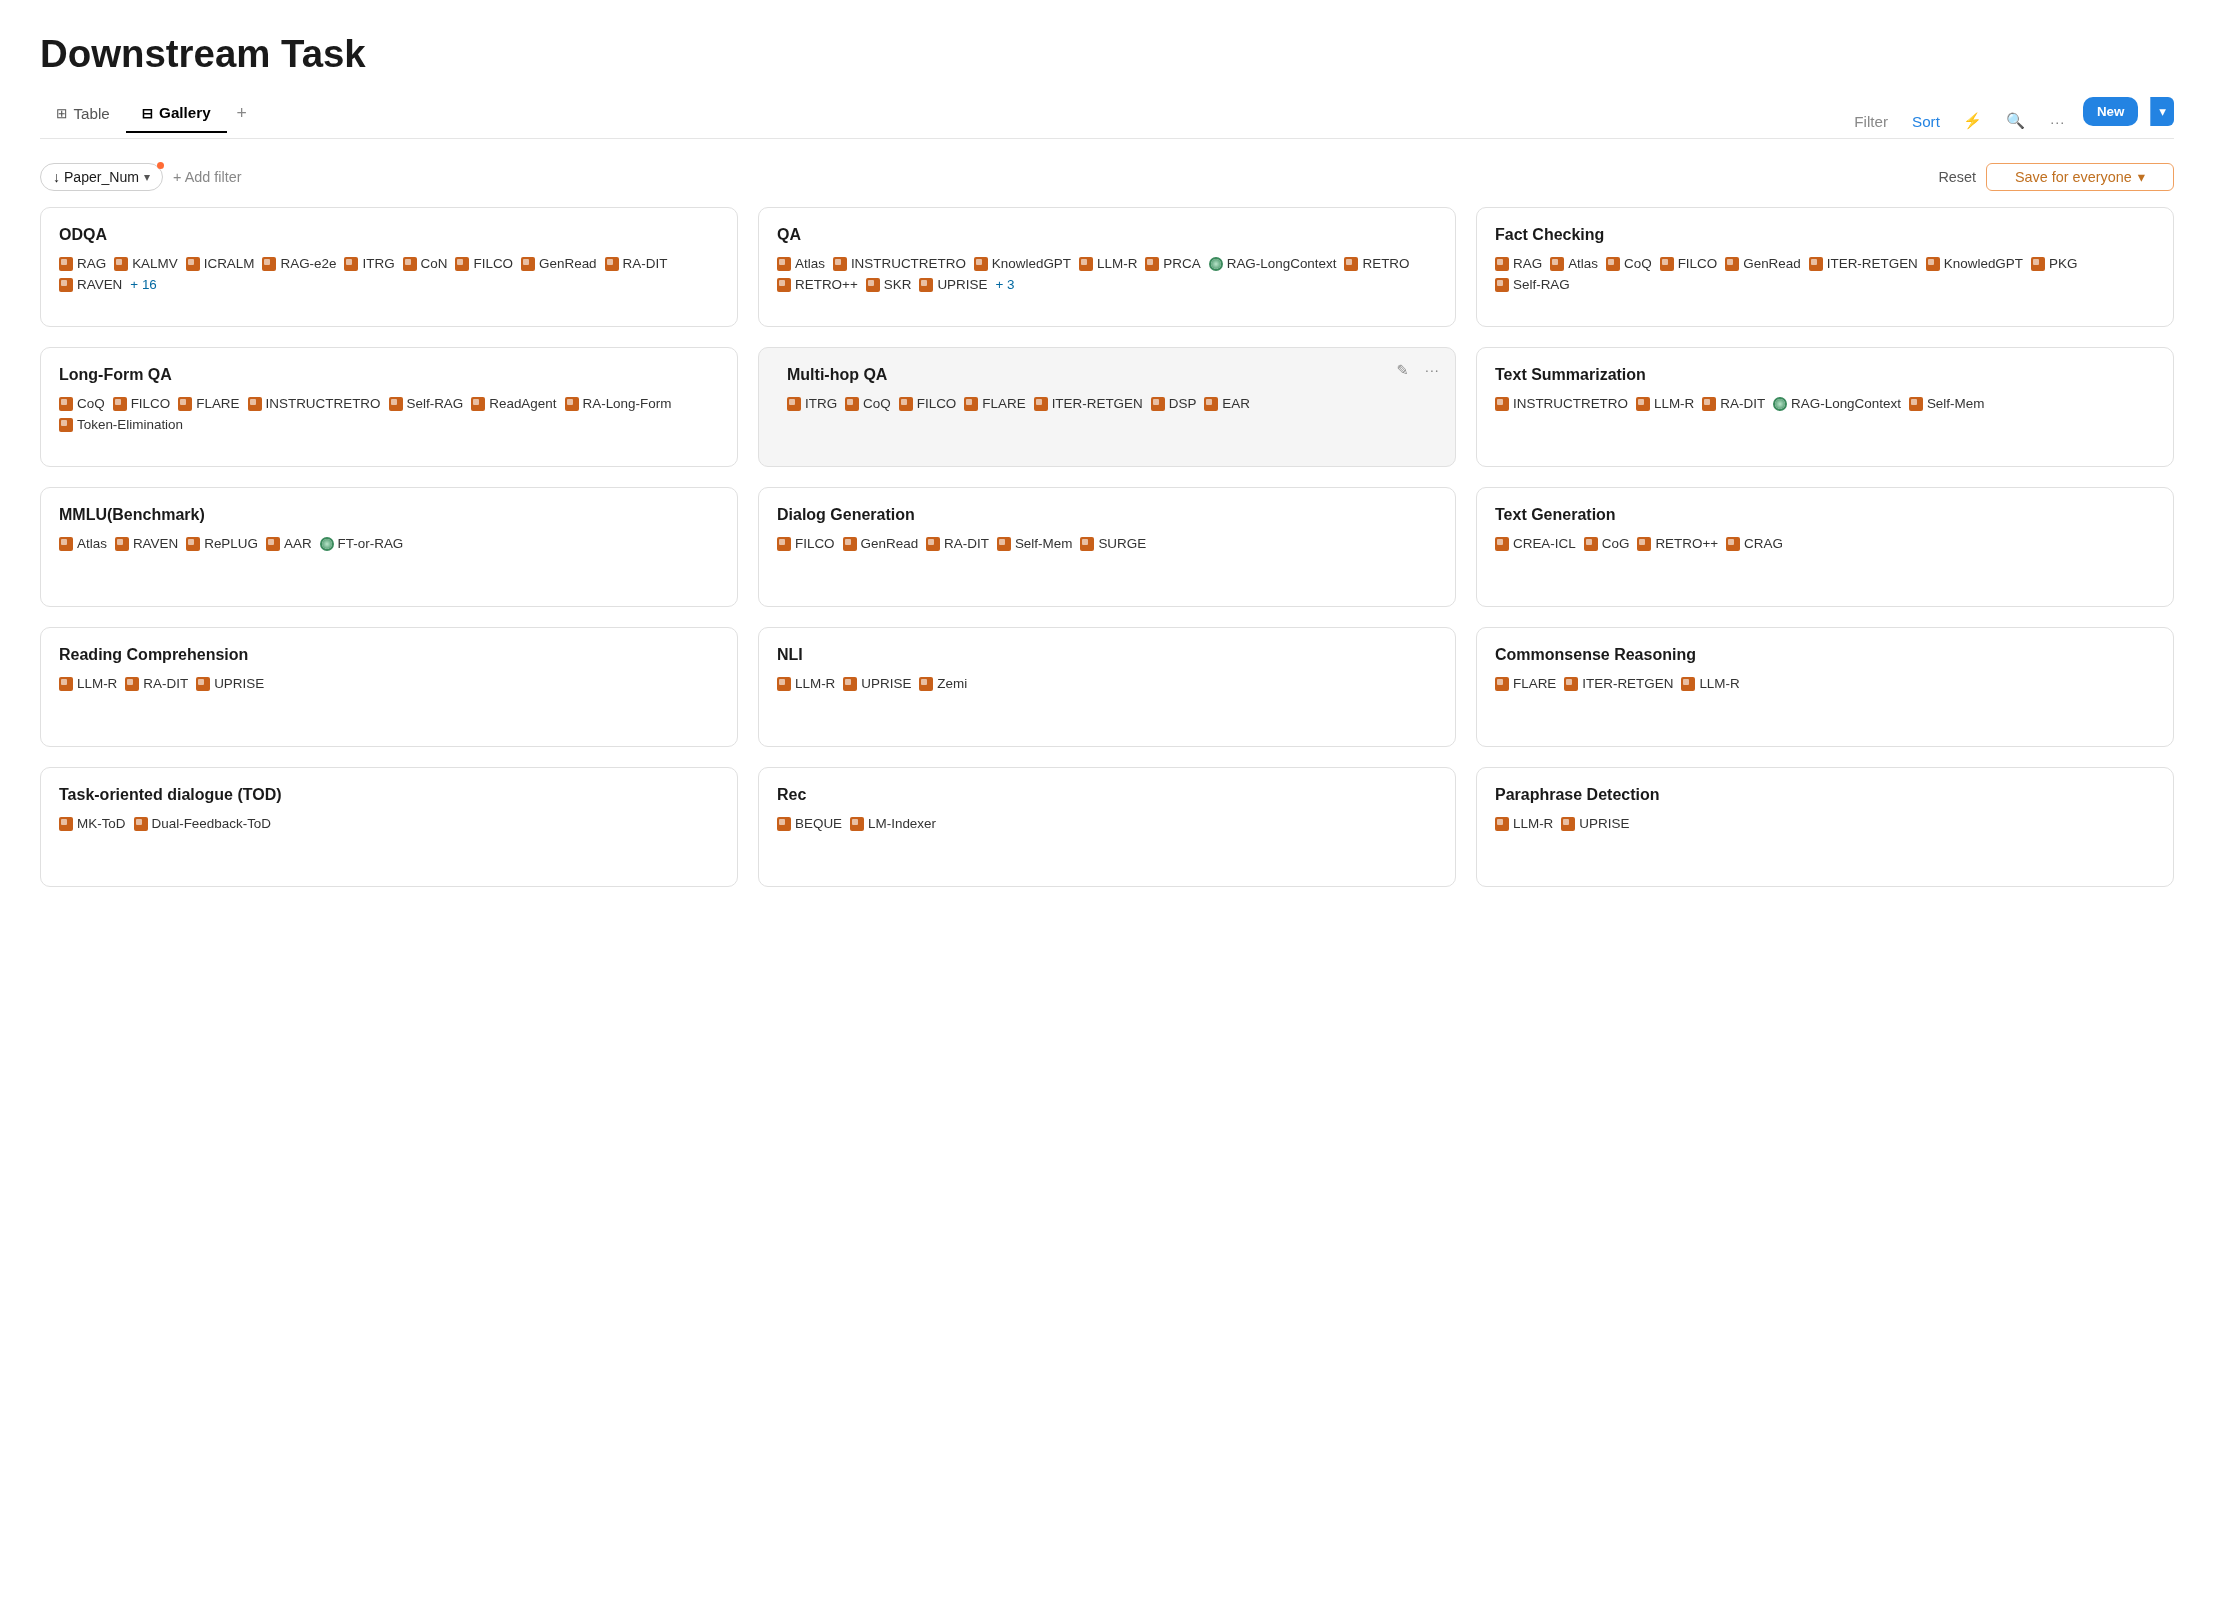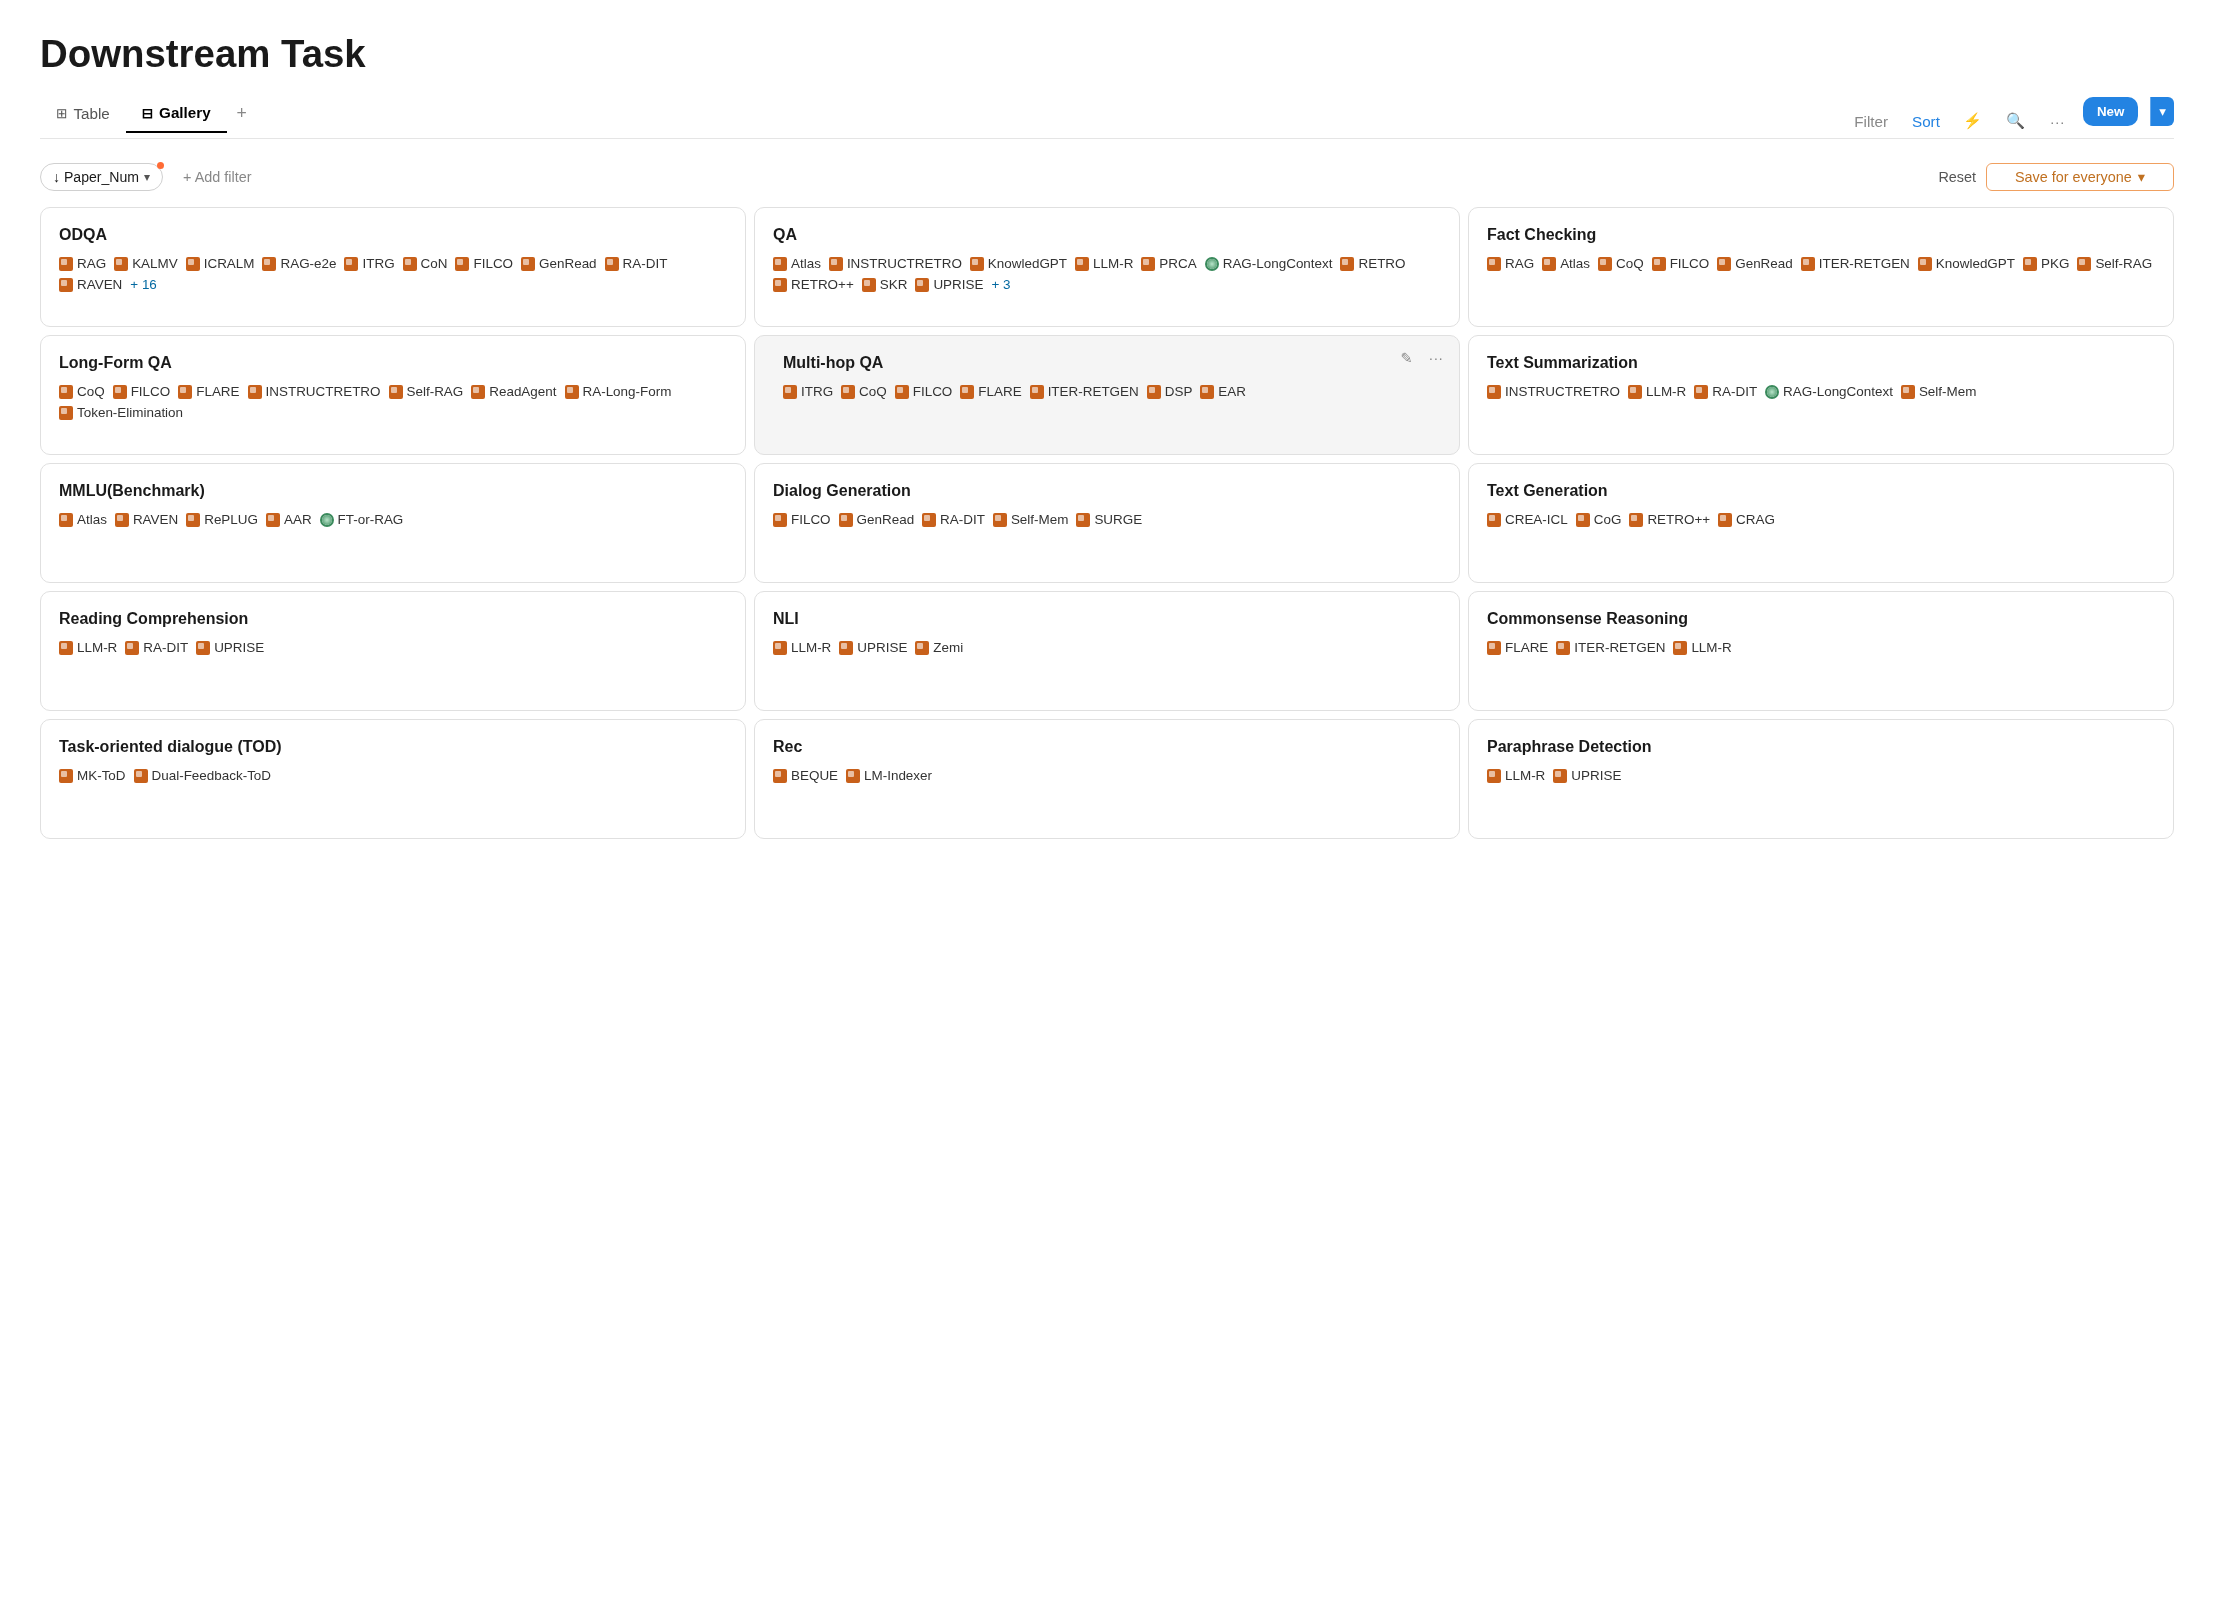--- a/index.html
+++ b/index.html
@@ -12,30 +12,30 @@
     .tab.active { font-weight: 700; color: #000; border-bottom: 2px solid #000; margin-bottom: -1px; }
     .tab-icon { font-size: 0.85rem; }
     .add-view-btn { padding: 10px 10px; color: #888; cursor: pointer; font-size: 1.1rem; }
 
     .right-tools { margin-left: auto; display: flex; align-items: center; gap: 12px; padding-bottom: 4px; }
     .tool-btn { background: none; border: none; cursor: pointer; color: #888; font-size: 0.95rem; padding: 4px 6px; margin-top: 20px; }
     .tool-btn.sort { color: #2383e2; font-weight: 500; }
     .new-btn { background: #2383e2; color: #fff; border: none; border-radius: 10px; padding: 7px 14px; font-weight: 600; cursor: pointer; display: flex; align-items: center; gap: 4px; }
     .new-btn-caret { background: #2383e2; color: #fff; border: none; border-left: 1px solid rgba(255,255,255,0.3); border-radius: 0 6px 6px 0; padding: 7px 8px; cursor: pointer; }
 
-    .filter-bar { display: flex; align-items: center; gap: 10px; padding: 12px 0 16px 0; }
+    .filter-bar { display: flex; align-items: center; padding: 12px 0 16px 0; }
     .filter-chip { display: flex; align-items: center; gap: 5px; background: #fff; border: 1.5px solid #d0d0d0; border-radius: 20px; padding: 5px 12px; font-size: 0.88rem; cursor: pointer; position: relative; }
     .filter-chip .dot { width: 7px; height: 7px; background: #ff6b35; border-radius: 50%; position: absolute; top: -2px; right: -2px; }
     .filter-chip-arrow { font-size: 0.75rem; color: #555; }
     .add-filter-btn { display: flex; align-items: center; gap: 5px; color: #888; font-size: 0.9rem; cursor: pointer; padding: 5px 10px; }
     .right-filter { margin-left: auto; display: flex; align-items: center; gap: 10px; }
     .reset-btn { background: none; border: none; cursor: pointer; color: #555; font-size: 0.9rem; }
     .save-btn { background: none; border: 1.5px solid #f0a060; border-radius: 6px; padding: 5px 28px; color: #c07020; font-size: 0.9rem; cursor: pointer; display: flex; align-items: center; gap: 6px; }
 
-    .gallery-grid { display: grid; grid-template-columns: repeat(3, 1fr); gap: 8px; }
+    .gallery-grid { display: grid; grid-template-columns: repeat(3, 1fr); gap: 20px; }
 
     .card { border: 1.5px solid #e0e0e0; border-radius: 10px; padding: 18px 18px 18px 18px; min-height: 120px; background: #fff; position: relative; }
     .card-title { font-weight: 700; font-size: 1rem; margin-bottom: 12px; }
     .card-tags { display: flex; flex-wrap: wrap; gap: 6px 8px; }
     .tag { display: flex; align-items: center; gap: 4px; font-size: 0.84rem; color: #333; }
     .tag-icon { display: inline-block; width: 14px; height: 14px; background: #c8601a; border-radius: 2px; position: relative; flex-shrink: 0; }
     .tag-icon::after { content: ''; display: block; width: 6px; height: 6px; background: rgba(255,255,255,0.6); border-radius: 1px; position: absolute; top: 2px; left: 2px; }
     .more-badge { font-size: 0.84rem; color: #0369a1; }
     .card-actions { position: absolute; top: 12px; right: 12px; display: flex; gap: 8px; opacity: 0; }
     .card-action-btn { background: none; border: none; cursor: pointer; color: #888; font-size: 0.9rem; padding: 2px 4px; }

